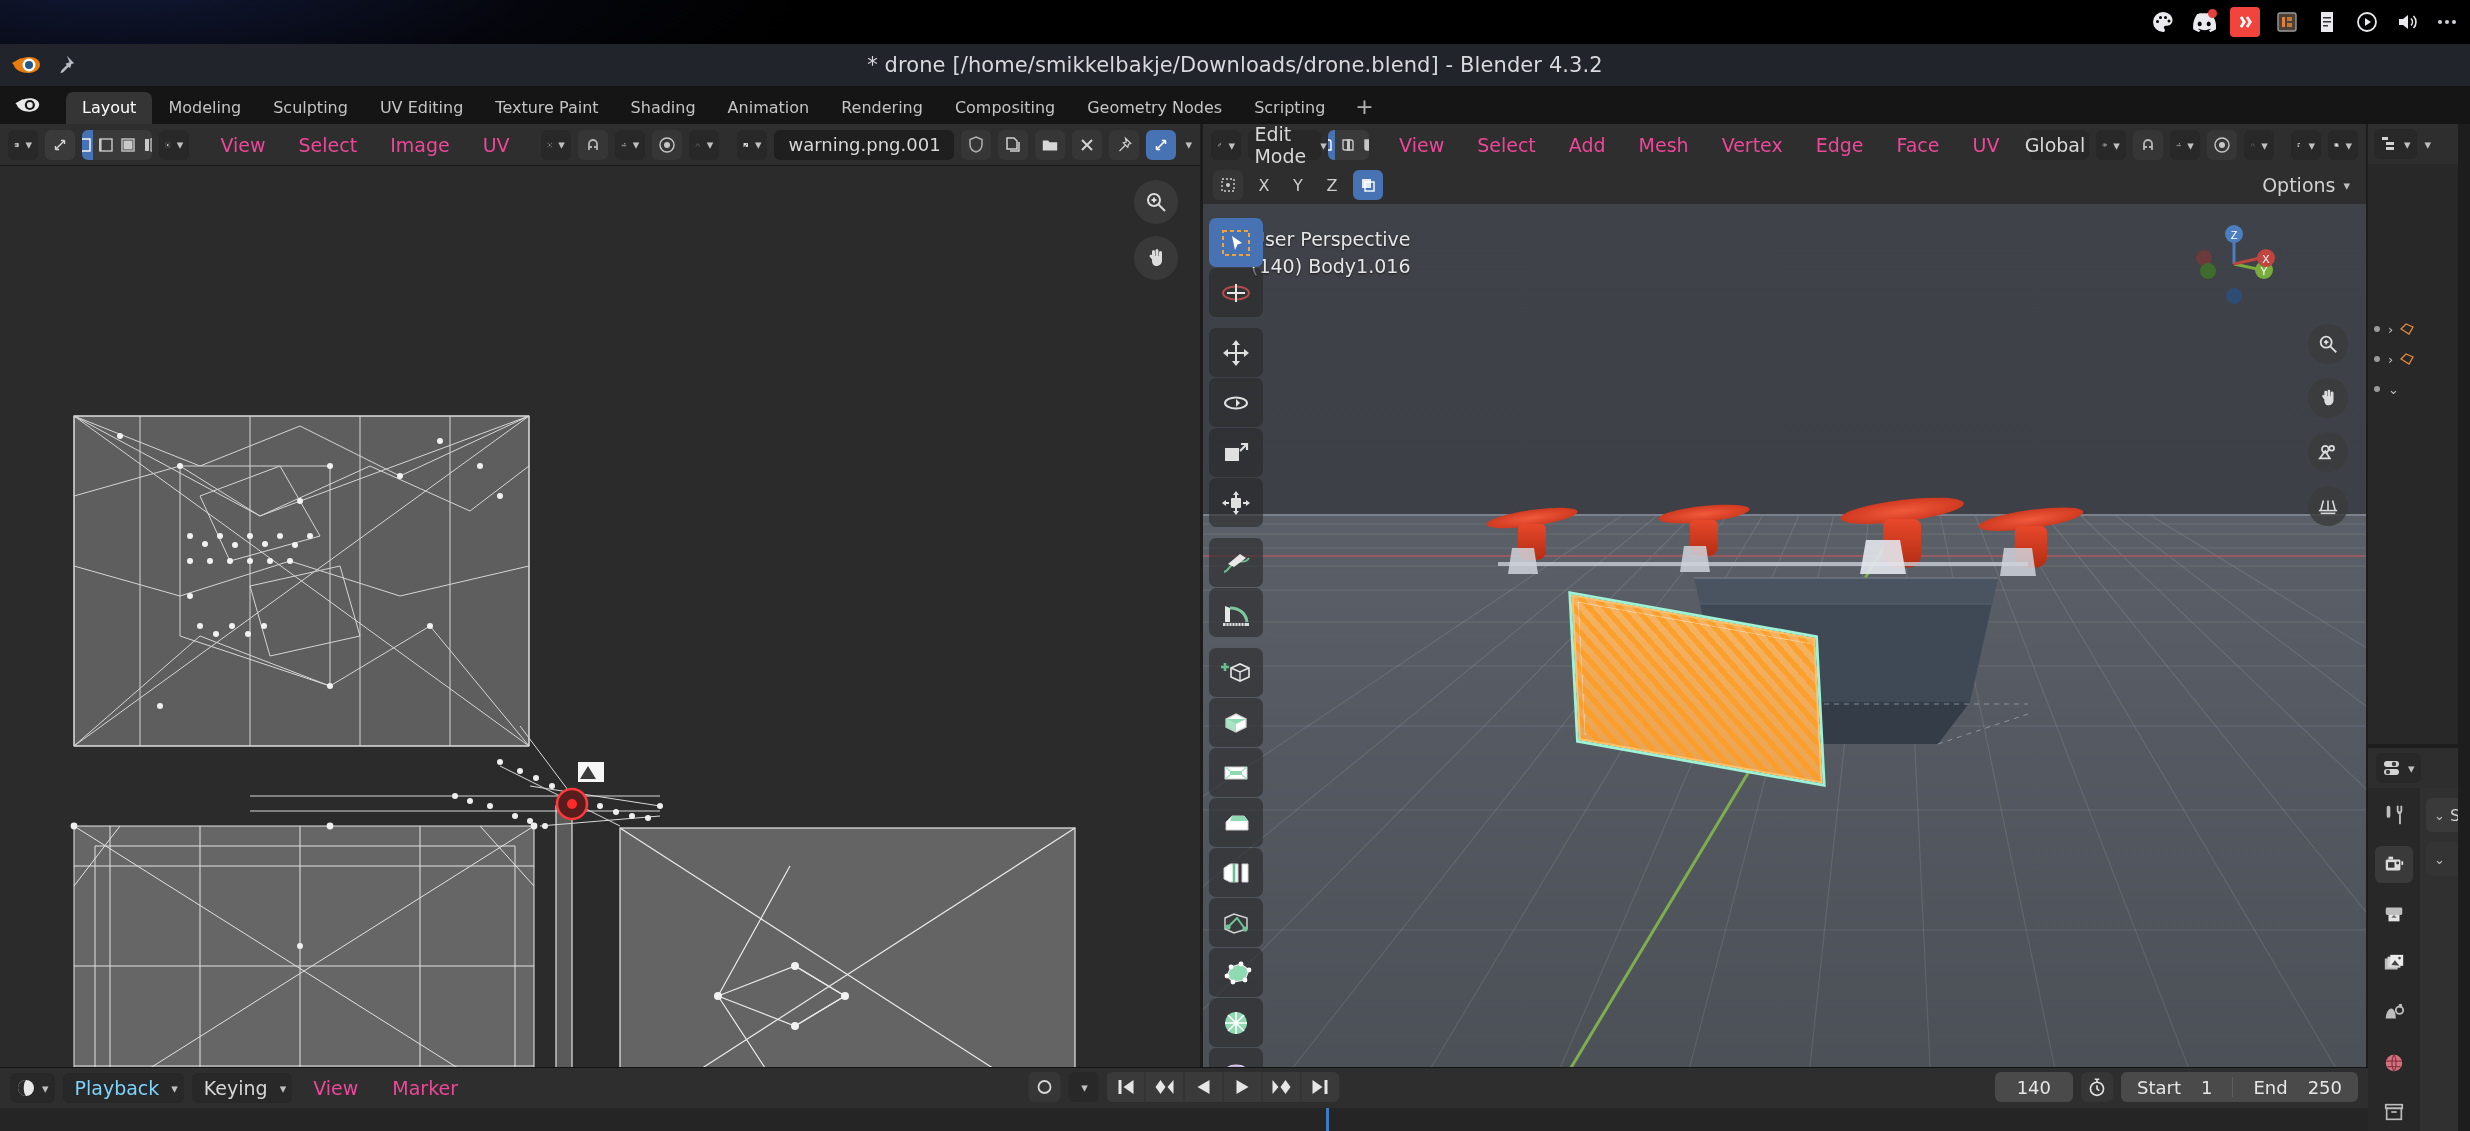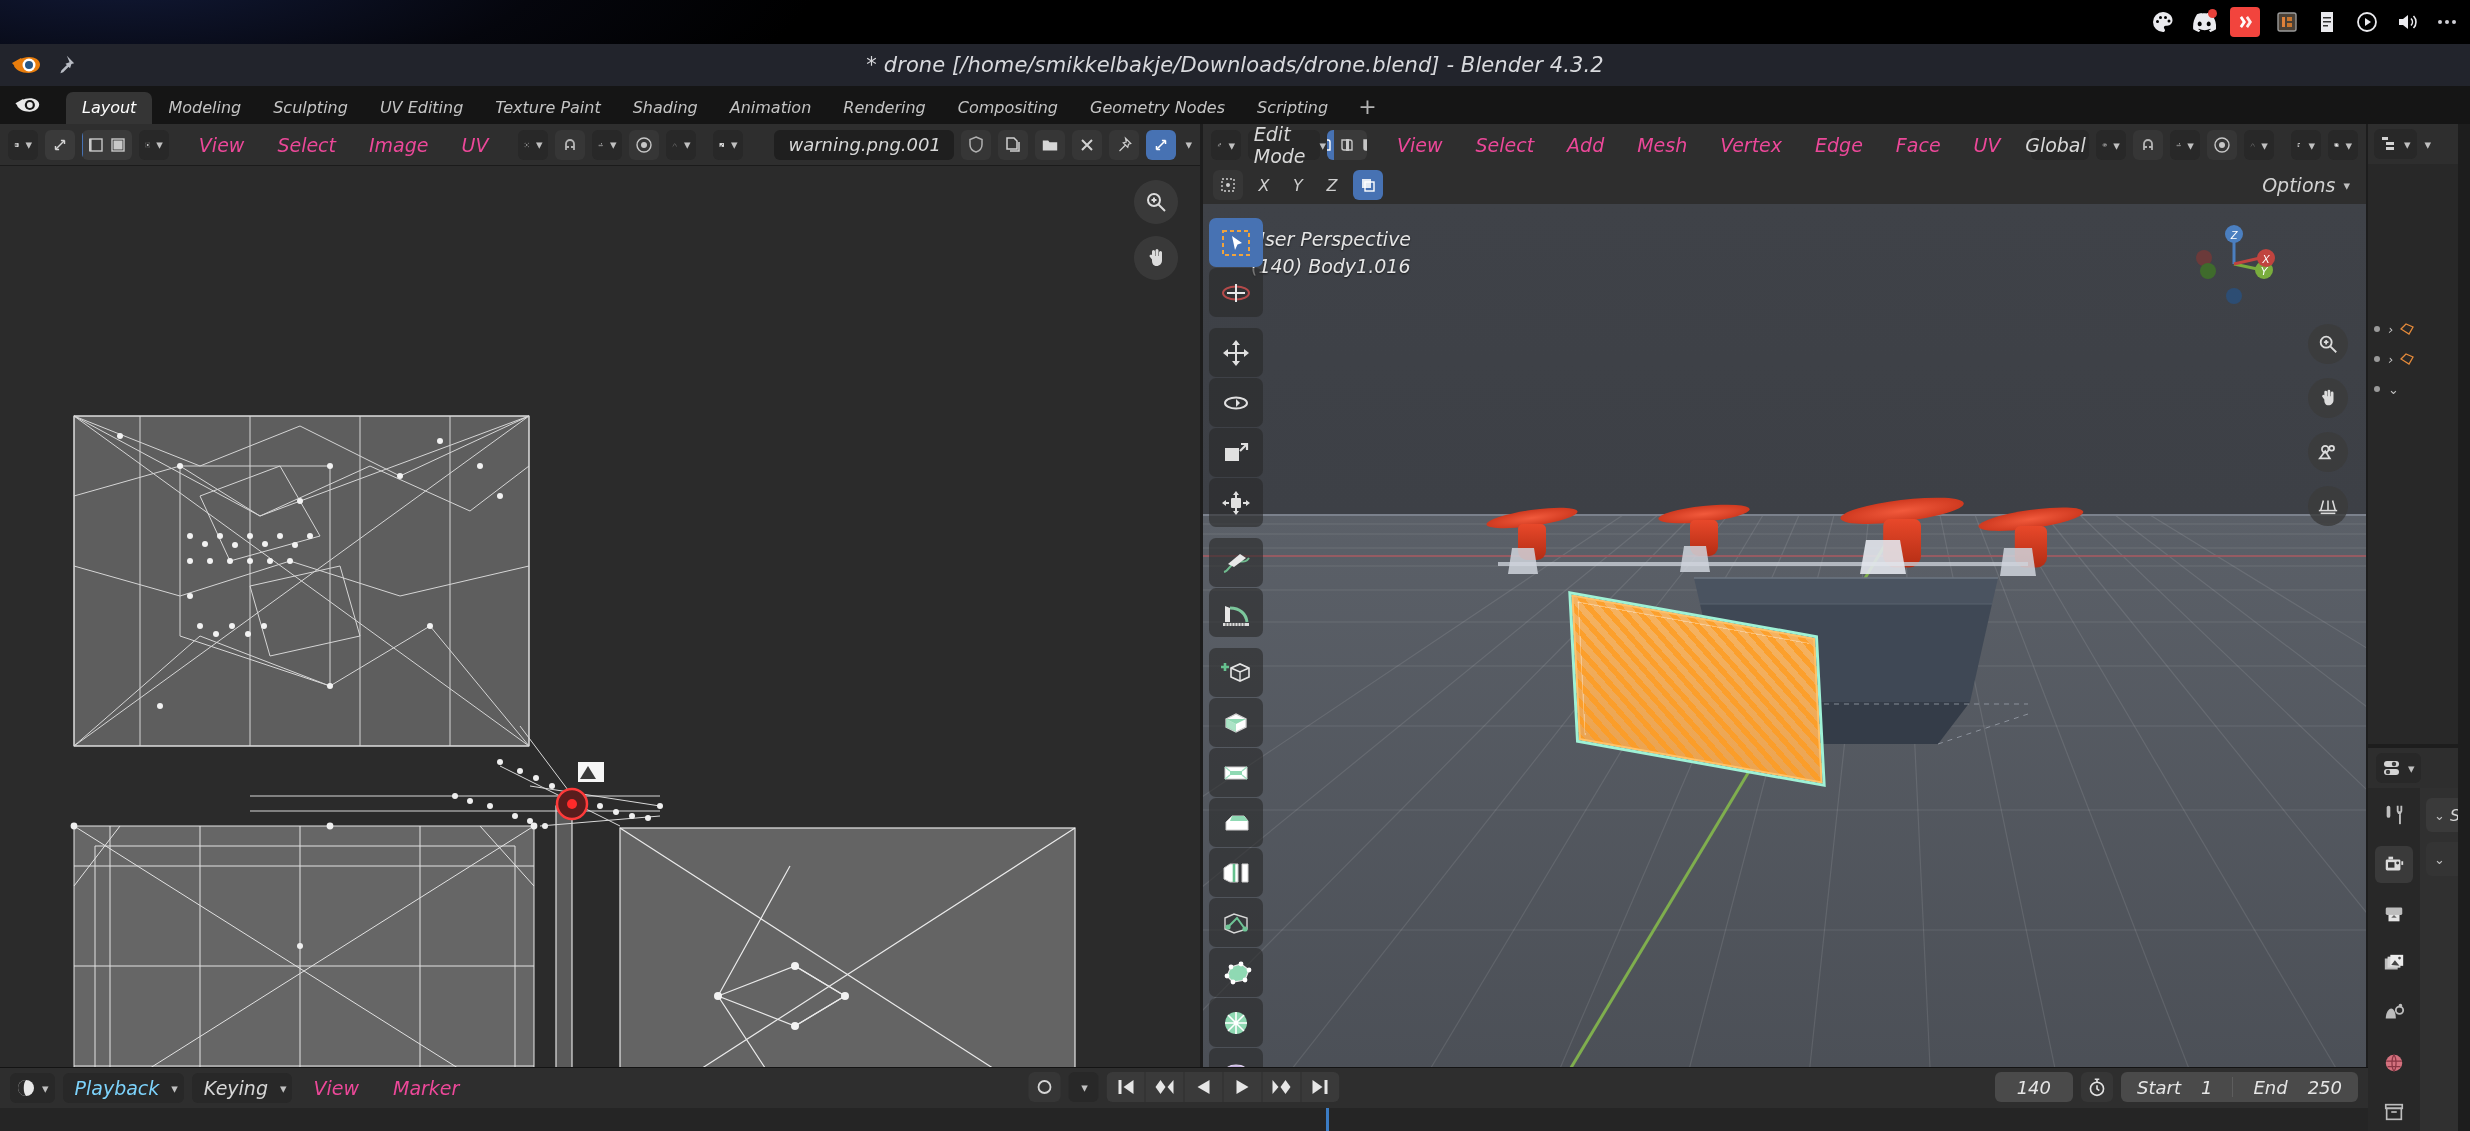--- a/index.html
+++ b/index.html
@@ -2,21 +2,21 @@
 <html><head>
 <meta charset="utf-8">
 <style>
   * { box-sizing: border-box; margin: 0; padding: 0; }
   html, body {
     width: 2470px; height: 1131px;
     background: #000;
     font-family: "DejaVu Sans", "Liberation Sans", sans-serif;
     overflow: hidden;
   }
-  #root { position: relative; width: 2470px; height: 1061px; font-style: italic; }
+  #root { position: relative; width: 2470px; height: 1061px; }
 
   
   .desktop-strip {
     position: absolute; left:0; top:0; width:2470px; height:44px;
     background: radial-gradient(ellipse 700px 200px at 120px -30px, #121a38 0%, #05060d 60%, #000 100%);
   }
   .tray { position:absolute; right:10px; top:0; height:44px; display:flex; align-items:center; gap:14px; }
   .tray-ico { width:26px; height:26px; display:flex; align-items:center; justify-content:center;
     color:#e8e8ec; position:relative; }
   .tray-ico svg { display:block; }
@@ -57,21 +57,21 @@
      display:flex; align-items:center; justify-content:center; gap:4px; padding:0 6px; font-size:17px; }
   .btn.flat { background:#363636; }
   .btn.dark { background:#282828; }
   .btn.on { background:#4772b3; color:#fff; }
   .btn.group { padding:0; border-radius:6px; overflow:hidden; display:flex; background:#3a3a3a; }
   .btn.group > span { height:30px; width:30px; display:flex; align-items:center; justify-content:center; }
   .btn.group > span.sel { background:#4772b3; }
   .chev { font-size:13px; color:#c0c0c0; margin-left:2px; }
   .hdr-menu { color:#ec4899; font-size:19px; padding:0 13px; line-height:30px; }
   .namefield { height:30px; background:#1f1f1f; border-radius:6px; color:#d8d8d8; font-size:18px;
-     display:flex; align-items:center; padding:0 14px; min-width:180px;margin-left:24px; }
+     display:flex; align-items:center; padding:0 14px; min-width:180px; }
   .sep { width:8px; }
 
   .uv-canvas { position:absolute; left:0; top:42px; right:0; bottom:0; background:#2b2b2b; overflow:hidden; }
   .uv-gizmos { position:absolute; right:22px; top:14px; display:flex; flex-direction:column; gap:12px; }
   .gz { width:44px; height:44px; border-radius:50%; background:#3c3c3cdd; color:#d9d9d9;
      display:flex; align-items:center; justify-content:center; }
 
   
   .vp-area { position:absolute; left:1203px; top:0; width:1163px; height:1007px; background:#303030; }
   .vp-header { height:42px; background:#2e2e2e; display:flex; align-items:center; gap:7px; padding:0 8px; }

